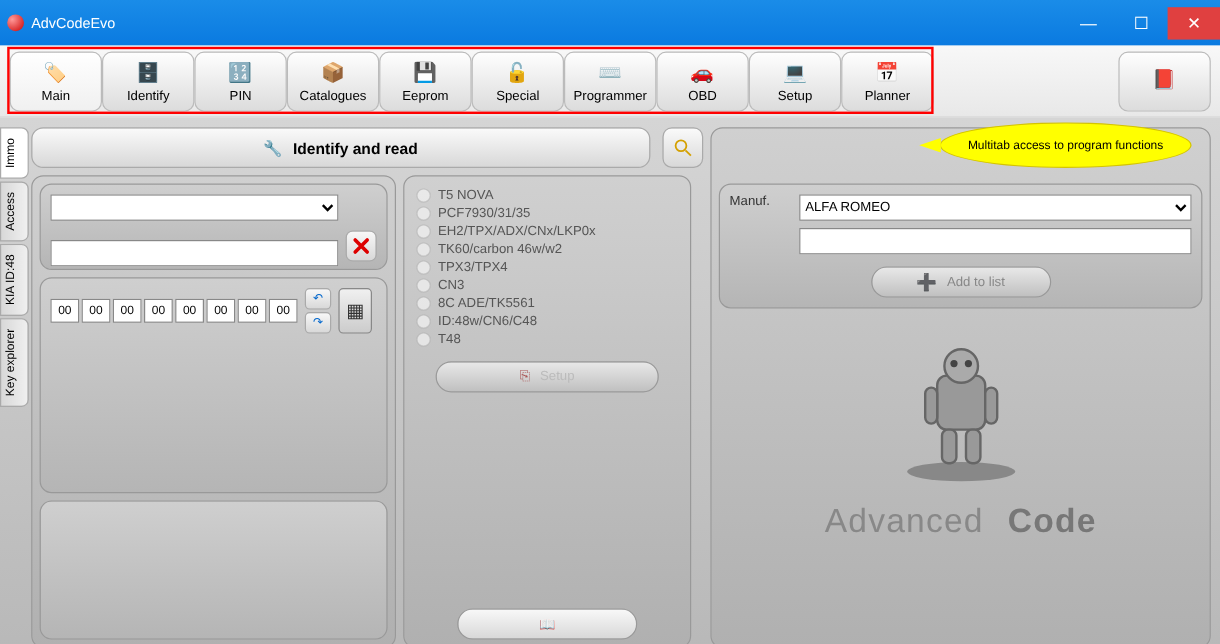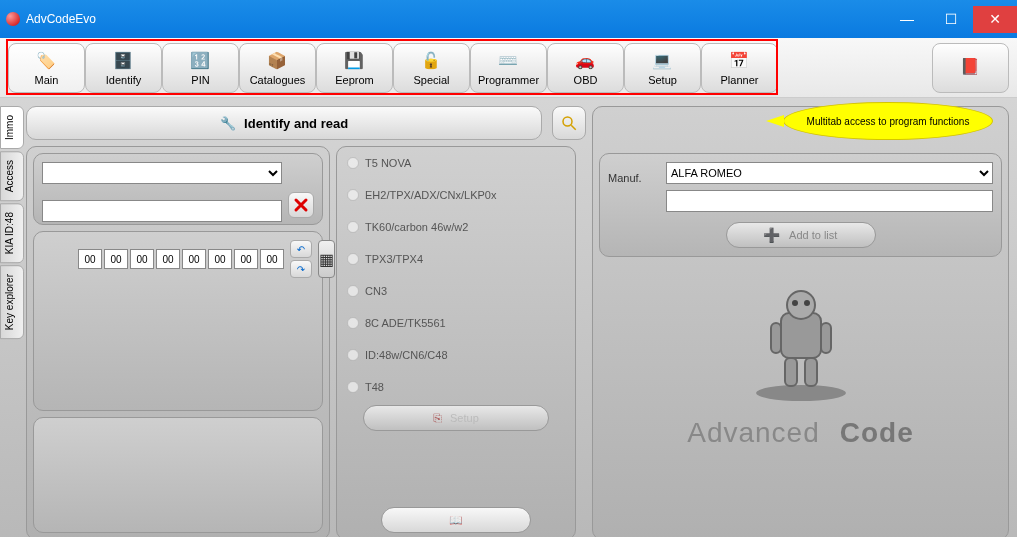--- a/index.html
+++ b/index.html
@@ -39,29 +39,29 @@
 .combo { width: 100%; height: 22px; background: #fff; border: 1px solid #888; font-size: 11px; }
 .text-input { width: 100%; height: 22px; background: #fff; border: 1px solid #888; font-size: 11px; padding: 2px 4px; }
 .del-btn { width: 26px; height: 26px; background: linear-gradient(#f8f8f8,#d8d8d8); border: 1px solid #aaa; border-radius: 6px; display: flex; align-items: center; justify-content: center; }
 .del-btn svg { width: 16px; height: 16px; }
 
 .hex-row { display: flex; gap: 2px; align-items: center; }
 .hex-input { width: 24px; height: 20px; background: #fff; border: 1px solid #888; font-size: 10px; text-align: center; }
 .icon-btn-sm { width: 22px; height: 18px; background: linear-gradient(#f8f8f8,#d8d8d8); border: 1px solid #aaa; border-radius: 4px; display: flex; align-items: center; justify-content: center; font-size: 10px; }
 .chip-btn { width: 28px; height: 38px; background: linear-gradient(#f0f0f0,#ccc); border: 1px solid #888; border-radius: 4px; display:flex; align-items:center; justify-content:center; font-size:16px; color:#333;}
 
-.radio-list { display: flex; flex-direction: column; gap: 20px; font-size: 11px; color: #555; padding: 4px; }
+.radio-list { display: flex; flex-direction: column; gap: 3px; font-size: 11px; color: #555; padding: 4px; }
 .radio-item { display: flex; align-items: center; gap: 6px; }
 .radio-item input { width: 12px; height: 12px; }
 
 .pill-btn { height: 26px; background: linear-gradient(#e8e8e8,#c0c0c0); border: 1px solid #999; border-radius: 13px; display: flex; align-items: center; justify-content: center; font-size: 11px; color: #888; gap: 8px; padding: 0 14px; }
 .pill-btn.book { background: linear-gradient(#f8f8f8,#d8d8d8); color:#333; width:150px; margin: 0 auto;}
 .pill-btn.green-ic .pic { color:#3a3; font-size:14px;}
 
-.form-row { display: flex; align-items: flex-end; gap: 8px; margin-bottom: 6px; font-size: 11px; }
+.form-row { display: flex; align-items: flex-start; gap: 8px; margin-bottom: 6px; font-size: 11px; }
 .form-row label { width: 50px; color: #333; }
 .form-row .field { flex: 1; }
 
 .callout { position: absolute; top: 4px; right: 24px; background: #ffff00; border: 1px solid #d4c400; border-radius: 50%/50%; width: 210px; height: 38px; display: flex; align-items: center; justify-content: center; font-size: 10px; text-align: left; padding: 2px 20px; z-index:20; }
 .callout::before { content:''; position:absolute; left:-18px; top:12px; width:0; height:0; border-top:6px solid transparent; border-bottom:6px solid transparent; border-right:18px solid #ffff00; }
 
 .brand-logo { text-align: center; margin-top: 26px; }
 .brand-logo .robot { width: 120px; height: 120px; margin: 0 auto 10px; }
 .brand-text { font-size: 28px; color: #888; letter-spacing: 1px; }
 .brand-text .bold { font-weight: bold; color: #777; margin-left: 20px; }
@@ -171,21 +171,21 @@
               <div class="del-btn" style="margin-top:30px;">
                 <svg viewBox="0 0 16 16">
                     <path d="M3 3 L13 13 M13 3 L3 13" stroke="#d00" stroke-width="3" stroke-linecap="round"></path>
                   </svg>
               </div>
             </div>
           </div>
 
           <div class="panel" style="height:180px;">
             <div class="hex-row">
-              <div id="hex-inputs" style="display:flex; gap:2px;margin-left:36px;">
+              <div id="hex-inputs" style="display:flex; gap:2px;">
                   <input class="hex-input" value="00" style="">
                   <input class="hex-input" value="00" style="">
                   <input class="hex-input" value="00" style="">
                   <input class="hex-input" value="00" style="">
                   <input class="hex-input" value="00" style="">
                   <input class="hex-input" value="00" style="">
                   <input class="hex-input" value="00" style="">
                   <input class="hex-input" value="00" style="">
                 </div>
               <div style="display:flex; flex-direction:column; gap:2px; margin-left:4px;">
@@ -197,20 +197,24 @@
           </div>
 
           <div class="panel" style="flex:1;"></div>
         </div>
 
         <div class="col col2" style="display:flex; flex-direction:column;">
           <div class="radio-list" id="radio-list">
               <label class="radio-item">
                 <input type="radio" name="tp" disabled="" style="">
                 <span>T5 NOVA</span>
+              </label>
+              <label class="radio-item">
+                <input type="radio" name="tp" disabled="" style="">
+                <span>PCF7930/31/35</span>
               </label>
               <label class="radio-item">
                 <input type="radio" name="tp" disabled="" style="">
                 <span>EH2/TPX/ADX/CNx/LKP0x</span>
               </label>
               <label class="radio-item">
                 <input type="radio" name="tp" disabled="" style="">
                 <span>TK60/carbon 46w/w2</span>
               </label>
               <label class="radio-item">

